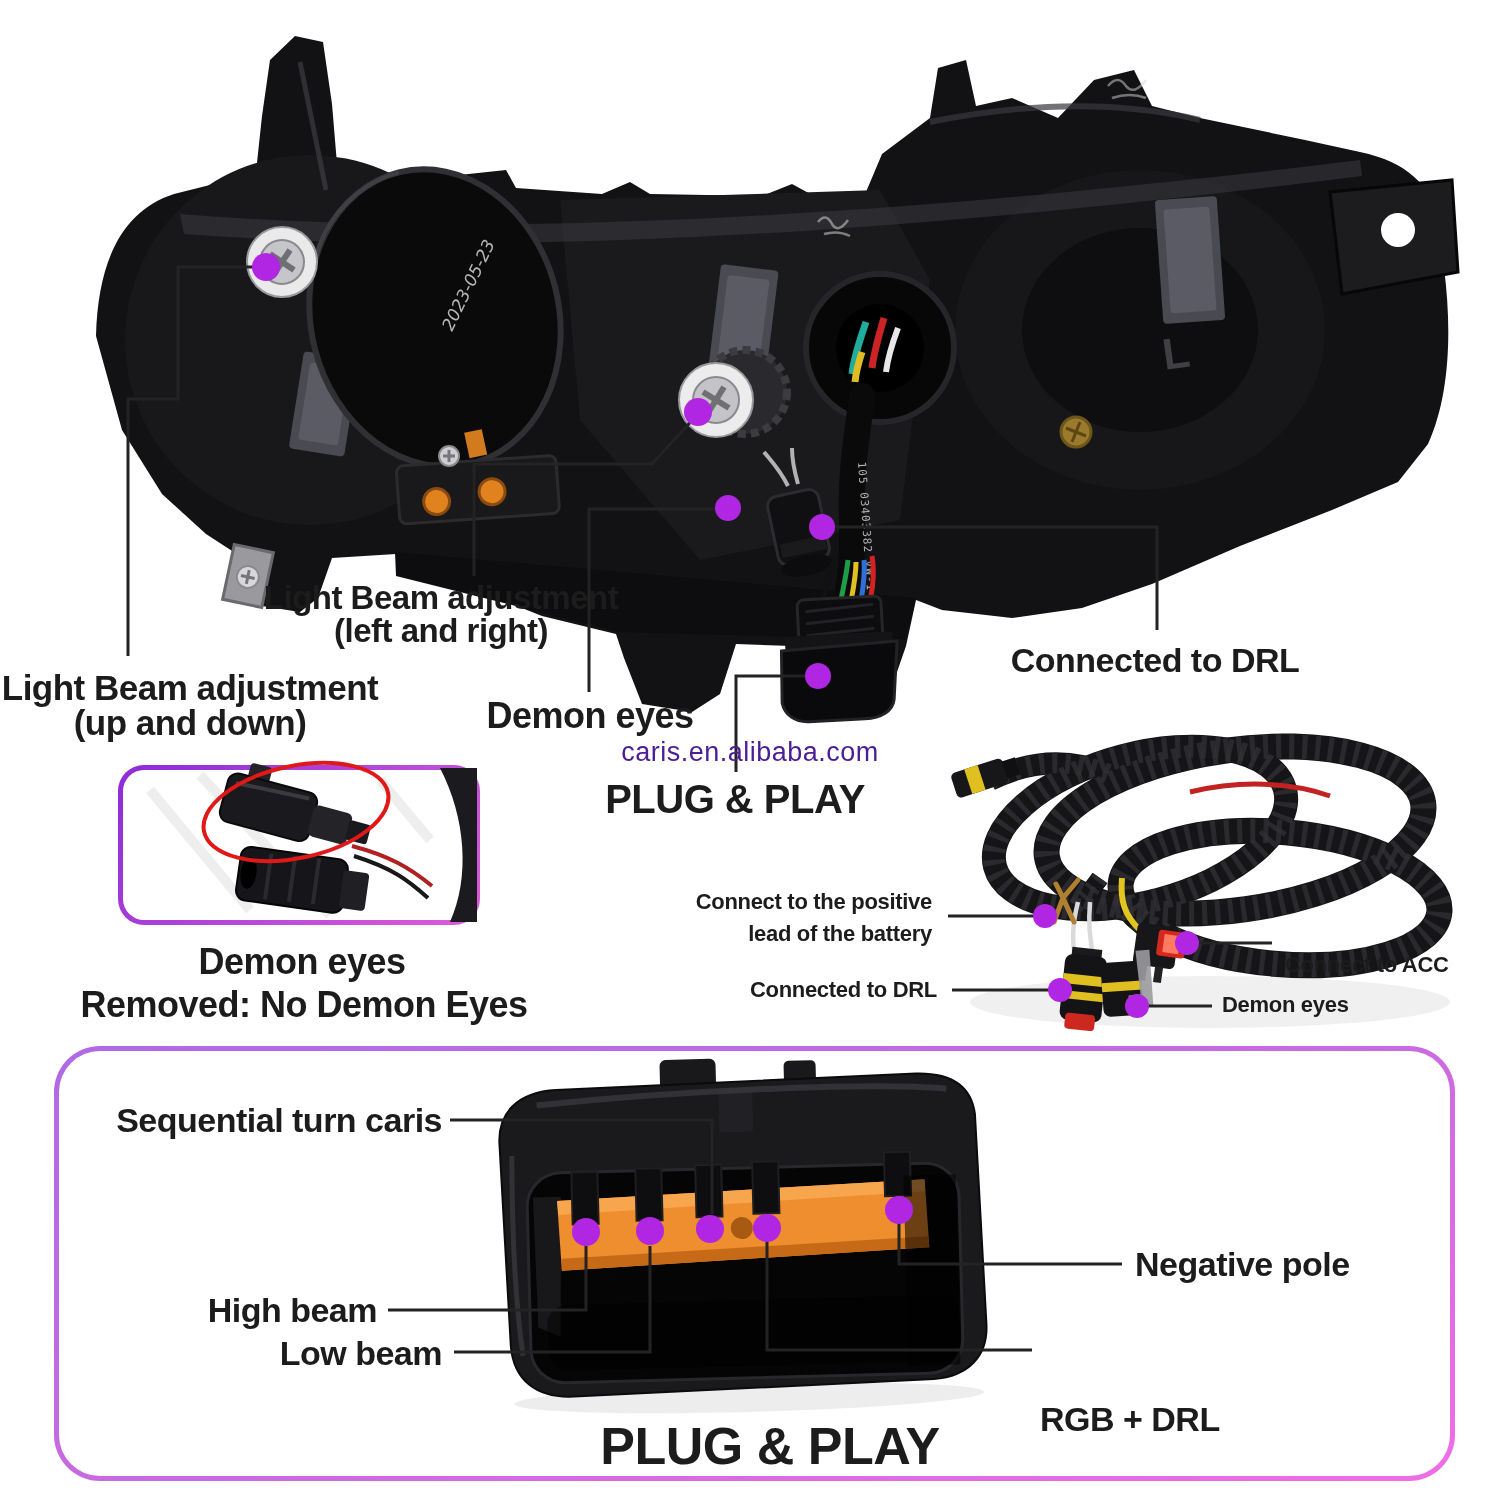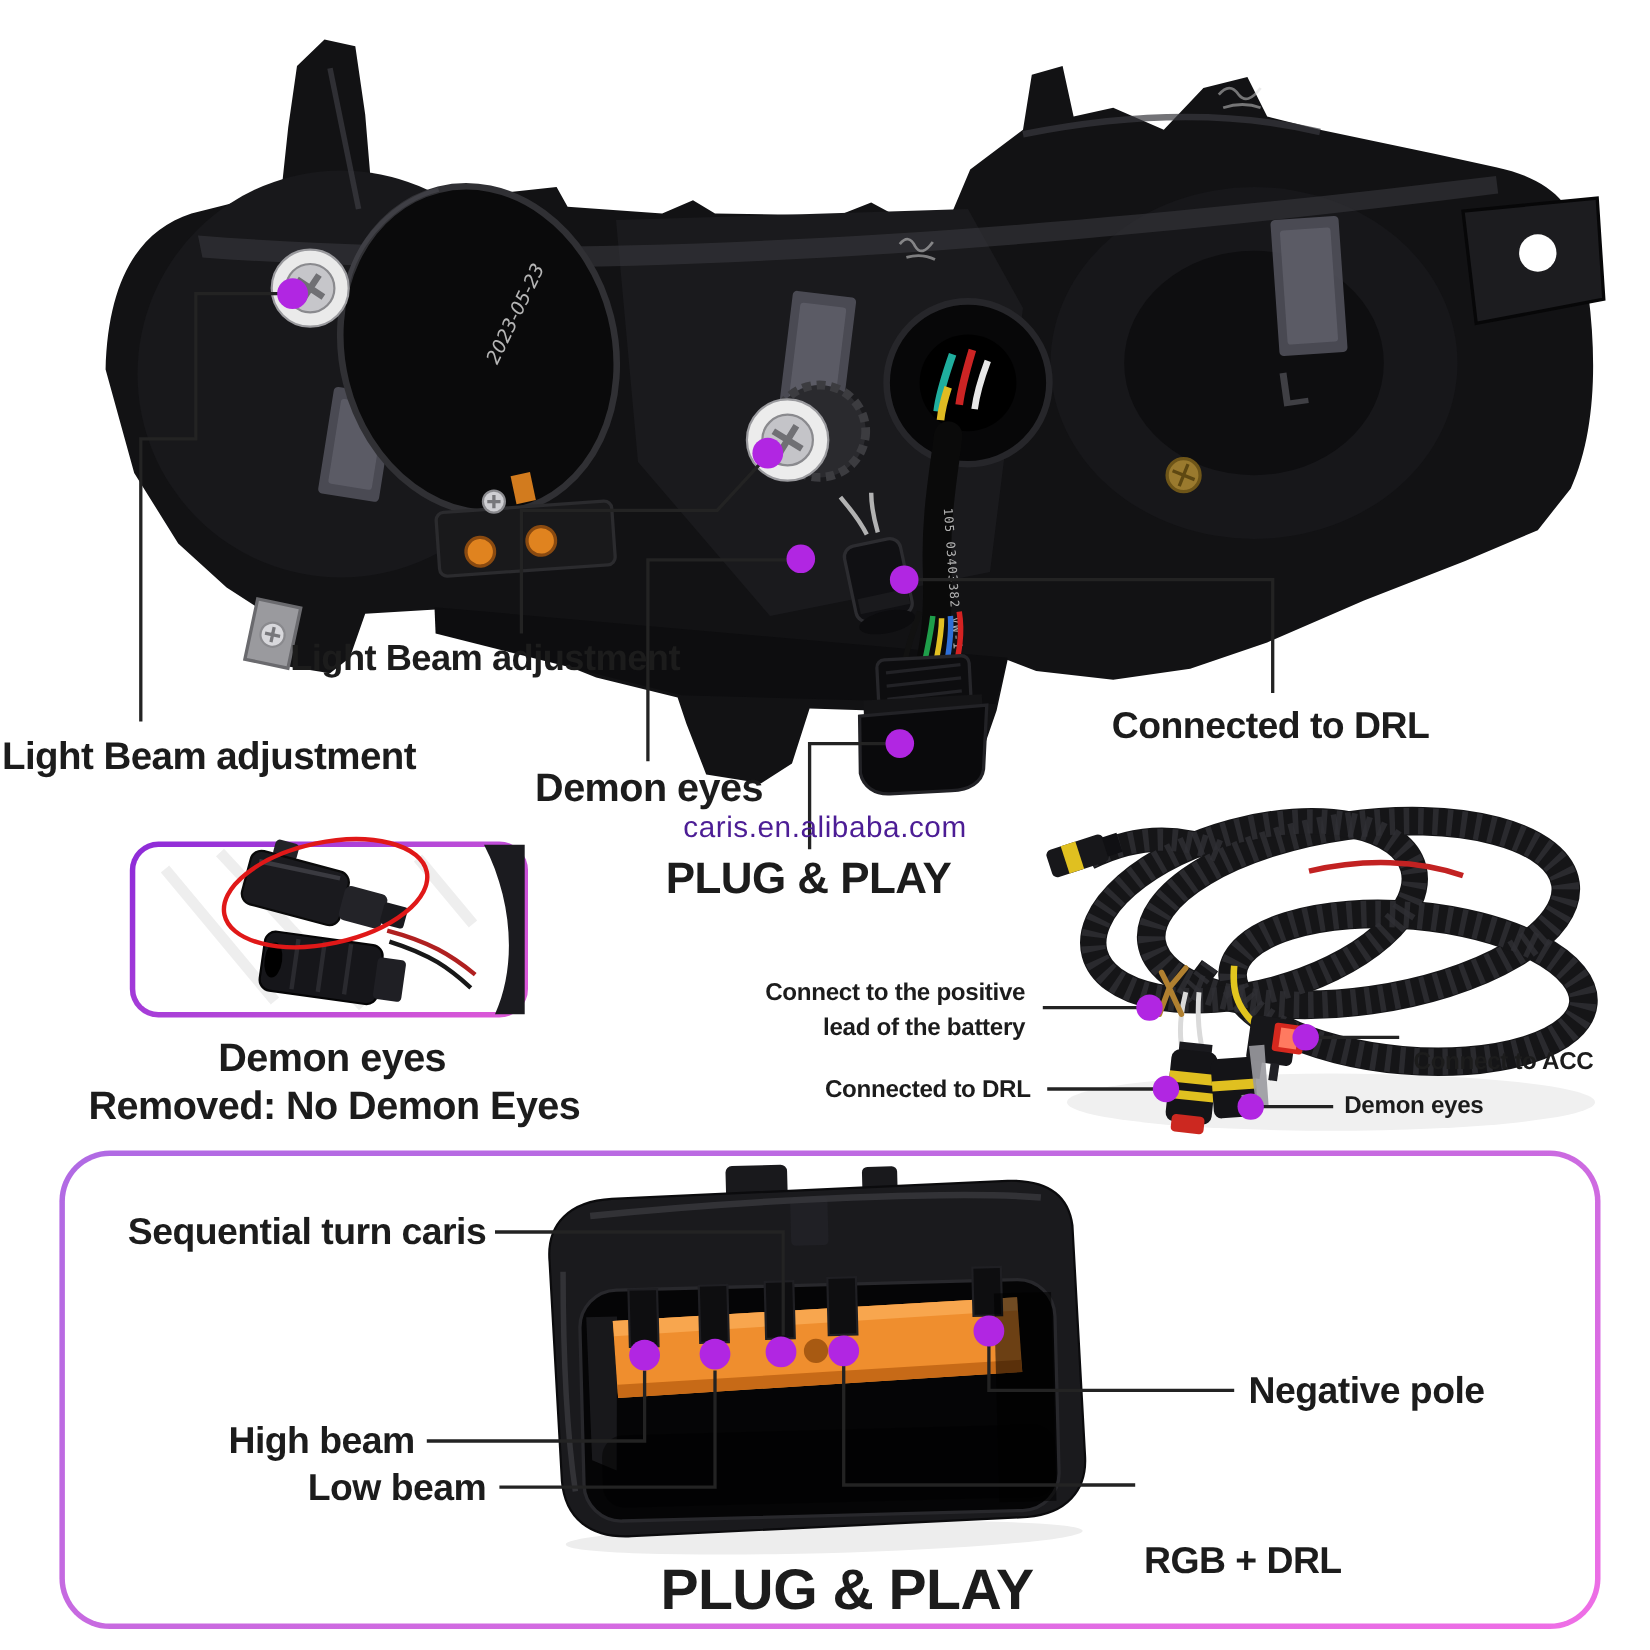--- a/index.html
+++ b/index.html
@@ -296,24 +296,26 @@
       <circle cx="586" cy="1232" r="14"></circle>
       <circle cx="650" cy="1231" r="14"></circle>
       <circle cx="710" cy="1229" r="14"></circle>
       <circle cx="767" cy="1228" r="14"></circle>
       <circle cx="899" cy="1210" r="14"></circle>
     </g>
   </svg>
 
   <div class="label big centered two-line" style="left:441px;top:581px;">
     <div>Light Beam adjustment</div>
+    <div>(left and right)</div>
   </div>
 
   <div class="label centered two-line" style="left:190px;top:670px;font-size:35px;">
     <div>Light Beam adjustment</div>
+    <div>(up and down)</div>
   </div>
 
   <div class="label cap-label centered" style="left:590px;top:698px;">Demon eyes</div>
 
   <div class="label centered" style="left:1155px;top:643px;font-size:34px;">Connected to DRL</div>
 
   <div class="label watermark centered" style="left:750px;top:739px;">caris.en.alibaba.com</div>
 
   <div class="label heavy centered" style="left:735px;top:779px;font-size:40px;">PLUG &amp; PLAY</div>
 

